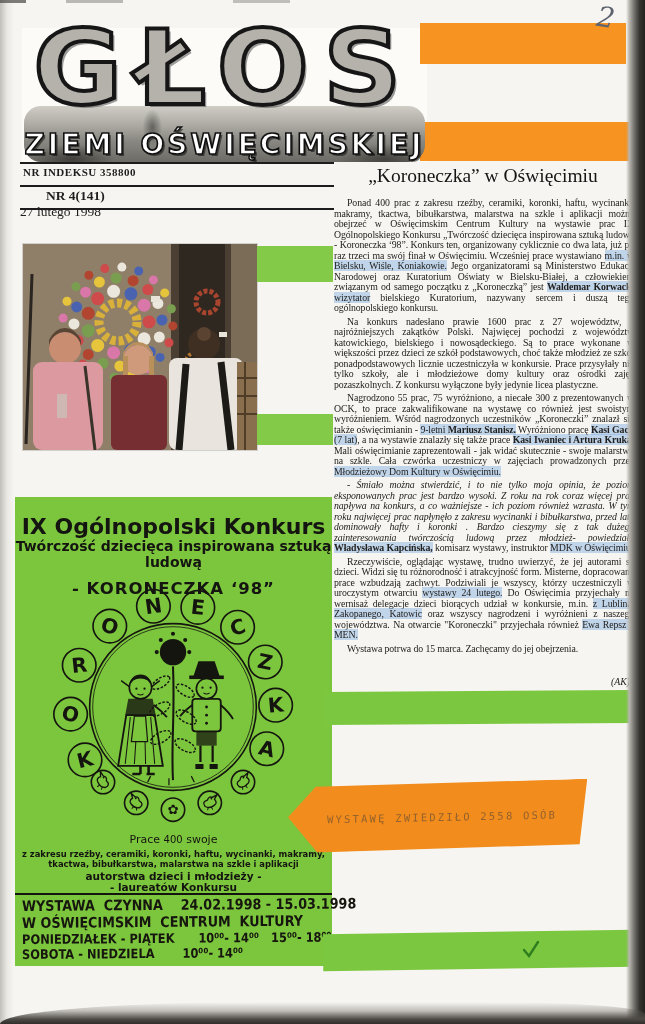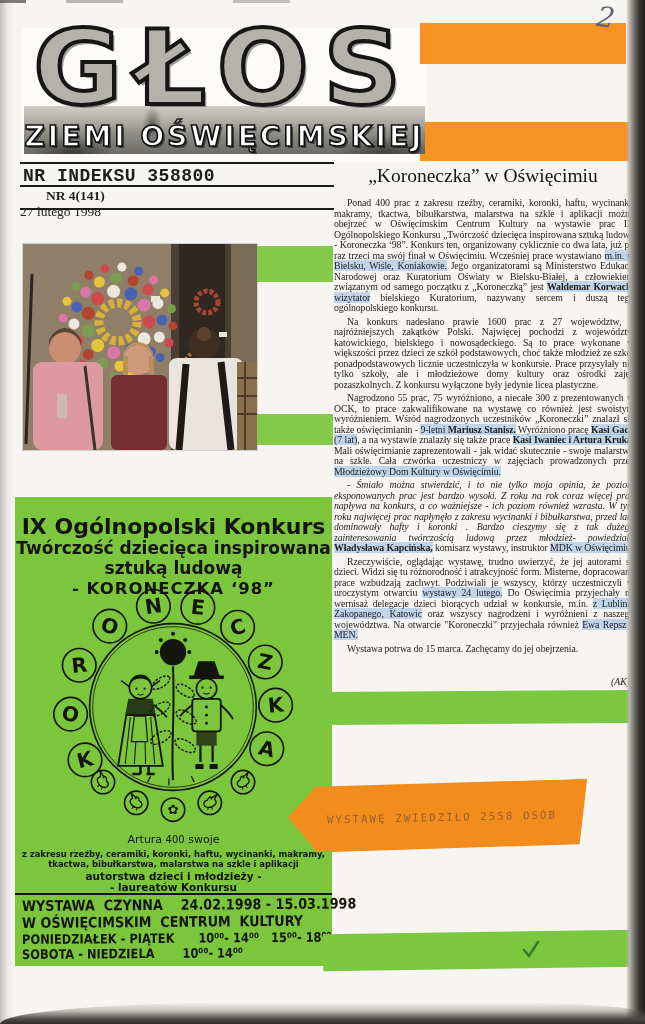--- a/index.html
+++ b/index.html
@@ -22,41 +22,41 @@
 
   .hand-number{position:absolute;left:597px;top:1px;font-family:"DejaVu Serif",serif;
     font-style:italic;font-size:28px;color:#5d6470;transform:rotate(9deg);z-index:42;}
 
   
   .masthead{position:absolute;left:22px;top:28px;width:405px;height:134px;background:#fcfbf8;}
   .masthead-title{position:absolute;left:0;top:-12px;width:100%;text-align:center;
     font-family:"DejaVu Sans",sans-serif;font-weight:bold;font-size:104px;line-height:1;
     letter-spacing:14px;color:#b5b2ac;-webkit-text-stroke:4px #161616;
     text-shadow:3px 3px 0 rgba(40,40,40,.45);transform:scaleX(1.04);transform-origin:center;z-index:3;}
-  .masthead-photo{position:absolute;left:2px;right:2px;top:78px;height:48px;z-index:2;
+  .masthead-photo{position:absolute;left:2px;right:2px;top:78px;height:56px;z-index:2;
     background:
       radial-gradient(14px 26px at 32% 38%, rgba(40,40,38,.55), rgba(0,0,0,0) 70%),
       radial-gradient(60px 22px at 12% 95%, rgba(30,30,28,.6), rgba(0,0,0,0) 70%),
       radial-gradient(70px 22px at 90% 95%, rgba(30,30,28,.55), rgba(0,0,0,0) 70%),
-      linear-gradient(180deg,#cfcdc6 0%,#aba9a2 35%,#8a8882 62%,#6d6b65 100%);}
+      linear-gradient(180deg,#cfcdc6 0%,#aba9a2 35%,#8a8882 62%,#6d6b65 100%); border-radius: 17px;}
   .masthead-subtitle{position:absolute;left:0;bottom:1px;width:100%;text-align:center;
     font-family:"DejaVu Sans",sans-serif;font-weight:bold;font-size:28px;letter-spacing:3px;
     color:#fff;-webkit-text-stroke:1.6px #101010;text-shadow:2px 2px 0 rgba(0,0,0,.5);
     transform:scaleY(1.04);}
 
   .orange-bar{position:absolute;background:#f79320;z-index:1;}
   .bar1{left:420px;top:23px;width:206px;height:41px;}
   .bar2{left:420px;top:122px;width:219px;height:39px;}
 
   .rule{position:absolute;left:20px;width:314px;background:#1c1c1c;}
   .r1{top:162px;height:2px;}
   .r2{top:185px;height:2px;}
   .r3{top:208px;height:2px;}
-  .index-line{position:absolute;left:23px;top:166px;font-weight:bold;font-size:18px;
-    letter-spacing:.5px;color:#1e1e1e;font-family:Liberation Mono, monospace;}
+  .index-line{position:absolute;left:23px;top:166px;font-weight:bold;font-size:11px;
+    letter-spacing:.5px;color:#1e1e1e;}
   .issue-row{position:absolute;left:20px;top:188px;width:314px;display:flex;
     justify-content:space-between;font-size:13.5px;color:#1e1e1e;flex-direction:column;}
   .issue-no{padding-left:26px;font-weight:bold;}
   .issue-date{padding-right:2px;}
 
   
   .headline{position:absolute;left:333px;top:165px;width:300px;text-align:center;
     font-weight:normal;font-size:19.5px;color:#141414;}
   .article{position:absolute;left:334px;top:198px;width:300px;text-align:justify;
     font-size:9.8px;line-height:10.5px;color:#22211f;letter-spacing:-.1px;}
@@ -84,21 +84,21 @@
     clip-path:polygon(0% 46%,9.5% 3%,100% 0%,97% 93%,9.5% 97%);
     display:flex;align-items:center;}
   .arrow-note span{margin-left:13%;font-family:"DejaVu Sans Mono",monospace;font-size:10.5px;
     letter-spacing:2.2px;color:rgba(85,70,55,.6);white-space:nowrap;transform:skewX(-2deg);}
 
   
   .poster{position:absolute;left:15px;top:497px;width:317px;height:469px;background:#7cc63e;z-index:4;}
   .poster-line1{position:absolute;top:17px;width:100%;text-align:center;
     font-family:"DejaVu Sans",sans-serif;font-weight:bold;font-size:22px;color:#141410;}
   .poster-line2{position:absolute;top:41px;width:100%;text-align:center;
-    font-family:"DejaVu Sans",sans-serif;font-weight:600;font-size:17px;color:#141410;}
+    font-family:"DejaVu Sans",sans-serif;font-weight:600;font-size:14px;color:#141410;}
   .poster-line3{position:absolute;top:60px;width:100%;text-align:center;
     font-family:"DejaVu Sans",sans-serif;font-weight:bold;font-size:16.5px;letter-spacing:1px;color:#141410;margin-top:22px;}
   .logo{position:absolute;left:34px;top:86px;}
   .logo-circ{fill:none;stroke:#15150f;stroke-width:1.6;}
   .logo-letter{font-family:"DejaVu Sans",sans-serif;font-weight:bold;font-size:20px;fill:#15150f;
     text-anchor:middle;dominant-baseline:central;}
   .logo-motif{font-family:"DejaVu Sans",sans-serif;font-size:13px;fill:#15150f;
     text-anchor:middle;dominant-baseline:central;}
   .ponad{position:absolute;top:336px;width:100%;text-align:center;
     font-family:"DejaVu Sans",sans-serif;font-size:11px;color:#141410;}
@@ -343,21 +343,21 @@
         <path d="M141,120 q-8,6 -12,11" fill="none" stroke="#15150f" stroke-width="1.8"></path>
         <path d="M169,120 q9,8 12,14" fill="none" stroke="#15150f" stroke-width="1.8"></path>
         <path d="M145,146 h20 v14 h-20 z" fill="#15150f" opacity=".75"></path>
         <path d="M149,160 v16 M161,160 v16" stroke="#15150f" stroke-width="2.2"></path>
         <path d="M144,178 h8 v5 h-8 z M158,178 h8 v5 h-8 z" fill="#15150f"></path>
         <path d="M100,190 l-3,6 M118,192 l0,7 M140,190 l3,6" stroke="#15150f" stroke-width="1.2"></path>
       </g>
     </svg>
 
     <div class="ponad">
-      <span>Artura </span><span class="big">400</span><span> swoje</span>
+      <span>Prace </span><span class="big">400</span><span> swoje</span>
     </div>
     <div class="pdesc d1">z zakresu rzeźby, ceramiki, koronki, haftu, wycinanki, makramy,</div>
     <div class="pdesc d2">tkactwa, bibułkarstwa, malarstwa na szkle i aplikacji</div>
     <div class="pdesc d3">autorstwa dzieci i młodzieży -</div>
     <div class="pdesc d4">- laureatów Konkursu</div>
     <div class="pdivider"></div>
     <div class="sched s1">WYSTAWA  CZYNNA    24.02.1998 - 15.03.1998</div>
     <div class="sched s2">W OŚWIĘCIMSKIM  CENTRUM  KULTURY</div>
     <div class="sched s3">PONIEDZIAŁEK - PIĄTEK      10⁰⁰- 14⁰⁰   15⁰⁰- 18⁰⁰</div>
     <div class="sched s4">SOBOTA - NIEDZIELA       10⁰⁰- 14⁰⁰</div>

